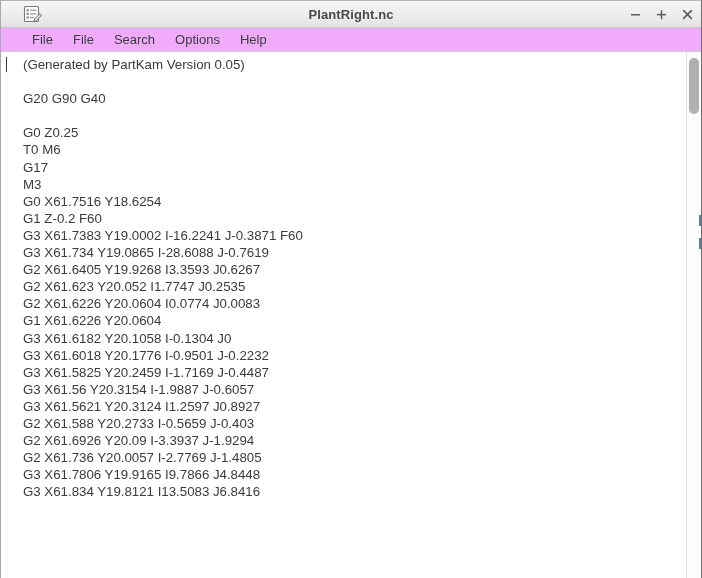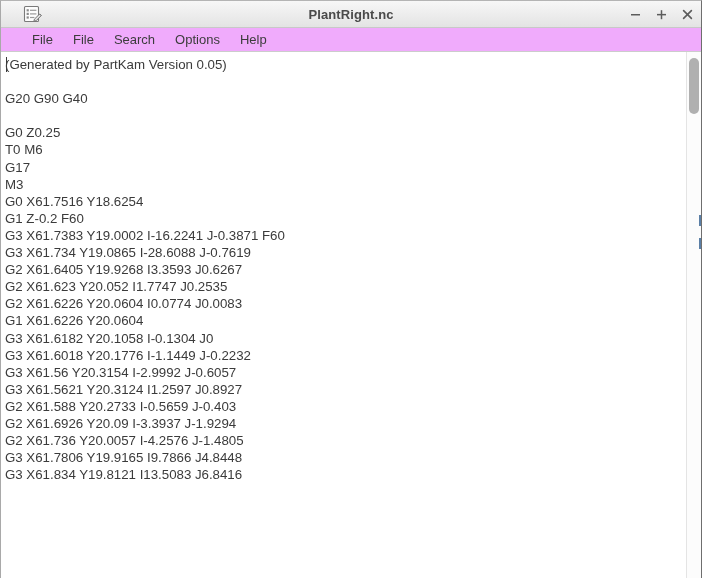--- a/index.html
+++ b/index.html
@@ -110,21 +110,21 @@
     position: relative;
     flex: 1 1 auto;
     background: #ffffff;
     display: flex;
     overflow: hidden;
   }
 
   #text-view {
     flex: 1 1 auto;
     position: relative;
-    padding: 4px 0 0 4px;
+    padding: 4px 0 0 22px;
     box-sizing: border-box;
     overflow: hidden;
     background: #ffffff;
   }
 
   #caret {
     position: absolute;
     left: 5px;
     top: 5px;
     width: 1px;
@@ -234,26 +234,27 @@
         <div class="code-line">M3</div>
         <div class="code-line">G0 X61.7516 Y18.6254</div>
         <div class="code-line">G1 Z-0.2 F60</div>
         <div class="code-line">G3 X61.7383 Y19.0002 I-16.2241 J-0.3871 F60</div>
         <div class="code-line">G3 X61.734 Y19.0865 I-28.6088 J-0.7619</div>
         <div class="code-line">G2 X61.6405 Y19.9268 I3.3593 J0.6267</div>
         <div class="code-line">G2 X61.623 Y20.052 I1.7747 J0.2535</div>
         <div class="code-line">G2 X61.6226 Y20.0604 I0.0774 J0.0083</div>
         <div class="code-line">G1 X61.6226 Y20.0604</div>
         <div class="code-line">G3 X61.6182 Y20.1058 I-0.1304 J0</div>
-        <div class="code-line">G3 X61.6018 Y20.1776 I-1.1449 J-0.2232</div>
-        <div class="code-line">G3 X61.56 Y20.3154 I-2.9992 J-0.6057</div>
+        <div class="code-line">G3 X61.6018 Y20.1776 I-0.9501 J-0.2232</div>
+        <div class="code-line">G3 X61.5825 Y20.2459 I-1.7169 J-0.4487</div>
+        <div class="code-line">G3 X61.56 Y20.3154 I-1.9887 J-0.6057</div>
         <div class="code-line">G3 X61.5621 Y20.3124 I1.2597 J0.8927</div>
         <div class="code-line">G2 X61.588 Y20.2733 I-0.5659 J-0.403</div>
         <div class="code-line">G2 X61.6926 Y20.09 I-3.3937 J-1.9294</div>
-        <div class="code-line">G2 X61.736 Y20.0057 I-4.2576 J-1.4805</div>
+        <div class="code-line">G2 X61.736 Y20.0057 I-2.7769 J-1.4805</div>
         <div class="code-line">G3 X61.7806 Y19.9165 I9.7866 J4.8448</div>
         <div class="code-line">G3 X61.834 Y19.8121 I13.5083 J6.8416</div>
       </div>
 
     <div id="scrollbar">
       <div id="scroll-thumb" style="top: 6px; height: 56px;"></div>
       <div class="edge-mark" style="top:163px;height:11px;"></div>
       <div class="edge-mark" style="top:186px;height:11px;"></div>
     </div>
   </div>

